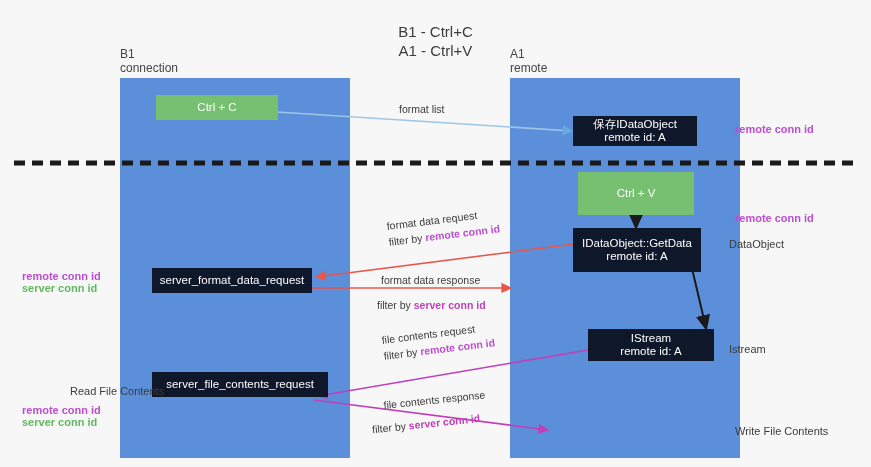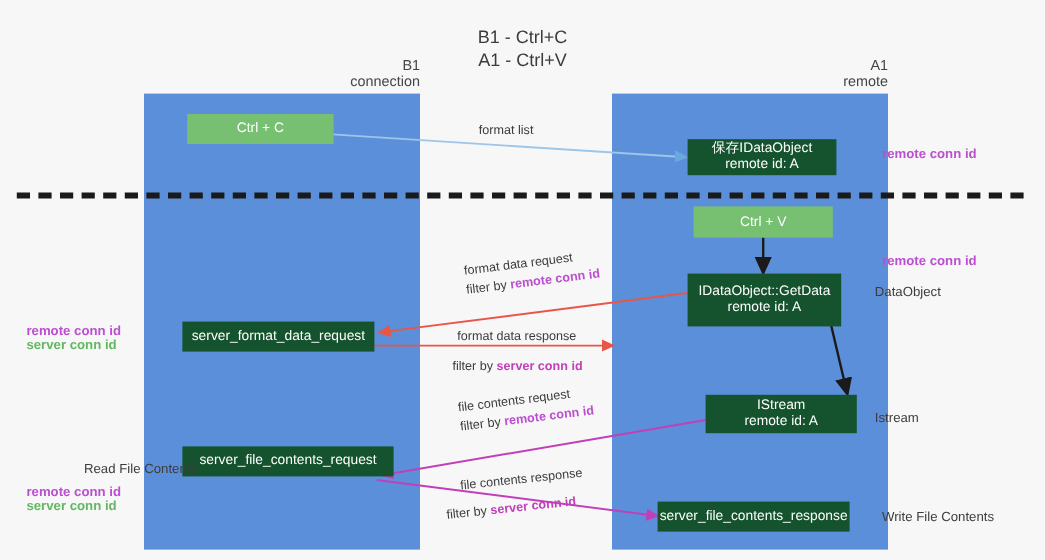--- a/index.html
+++ b/index.html
@@ -15,40 +15,40 @@
 
   
   .title{
     left:0;right:0;top:22px;text-align:center;
     font-size:15px;color:#3c3c3c;line-height:19px;
     white-space:pre-line;
   }
 
   
   .col-head{
-    font-size:12px;color:#444;text-align:right;line-height:14px;
+    font-size:12px;color:#444;text-align:left;line-height:14px;
     white-space:pre-line;
   }
 
   
   .lane{background:#5b8fd9;}
 
   
   .node{
     box-sizing:border-box;
     display:flex;align-items:center;justify-content:center;
     text-align:center;
     color:#ffffff;
     font-size:11.5px;
     line-height:13px;
     white-space:pre-line;
     padding:0 4px;
   }
   .green{background:#77c072;}
-  .orange{background:#14532d;}
+  .orange{background:#0f172a;}
 
   
   .ann{font-size:11px;line-height:13px;}
   .ann.bold{font-weight:bold;}
   .purple{color:#bb4fd0;}
   .green-t{color:#62b862;}
   .dark{color:#3c3c3c;}
 
   
   .elabel{
@@ -108,34 +108,33 @@
     <line x1="588" y1="350" x2="318" y2="396" stroke="#c13fb8" stroke-width="1.6" marker-end="url(#ar-mag)"></line>
 
     <line x1="314" y1="400" x2="548" y2="430" stroke="#c13fb8" stroke-width="1.6" marker-end="url(#ar-mag)"></line>
   </svg>
 
   <div class="abs node green" style="left:156px;top:95px;width:122px;height:25px;">Ctrl + C</div>
 
   <div class="abs node orange" style="left:573px;top:116px;width:124px;height:30px;">保存IDataObject
 remote id: A</div>
 
-  <div class="abs node green" style="left:578px;top:172px;width:116px;height:26px;">Ctrl + V</div>
+  <div class="abs node green" style="left:578px;top:172px;width:116px;height:43px;">Ctrl + V</div>
 
   <div class="abs node orange" style="left:573px;top:228px;width:128px;height:44px;">IDataObject::GetData
 remote id: A</div>
 
   <div class="abs node orange" style="left:152px;top:268px;width:160px;height:25px;">server_format_data_request</div>
 
 
   <div class="abs node orange" style="left:588px;top:329px;width:126px;height:32px;">IStream
 remote id: A</div>
 
   <div class="abs node orange" style="left:152px;top:372px;width:176px;height:25px;">server_file_contents_request</div>
 
-  <div class="abs node orange" style="left:548px;top:418px;width:160px;height:25px;">server_file_contents_response</div>
 
   <div class="abs elabel" style="left:399px;top:103px;">format list</div>
 
   <div class="abs" style="left:386px;top:220px;transform:rotate(-7deg);transform-origin:left top;">
     <div class="elabel">format data request</div>
     <div class="elabel" style="margin-top:3px;">
       <span>filter by </span><b class="r-purple">remote conn id</b>
     </div>
   </div>
 

